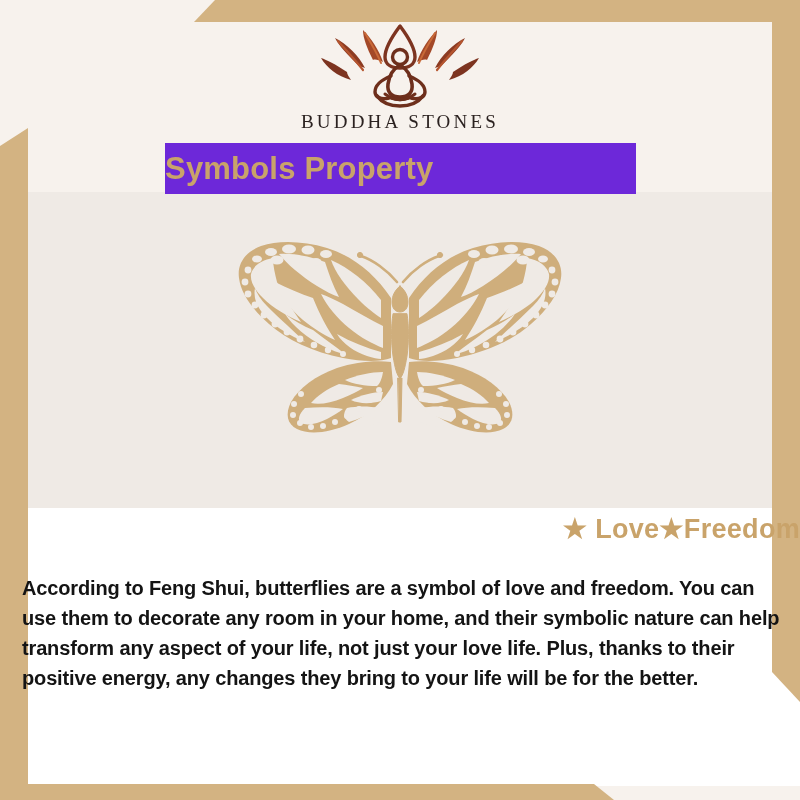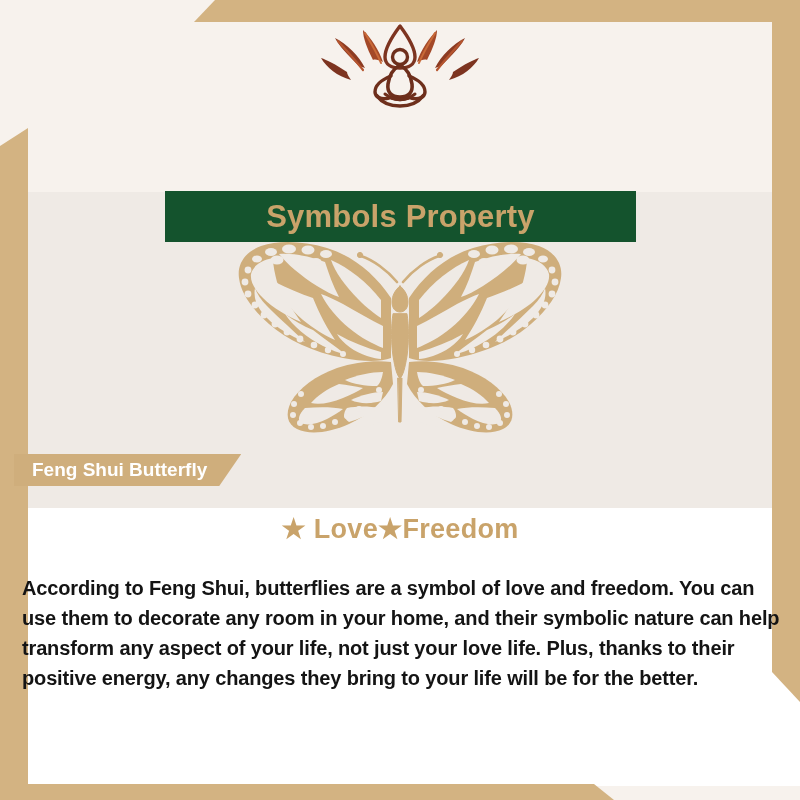--- a/index.html
+++ b/index.html
@@ -51,22 +51,22 @@
   .logo-mark{width:190px;height:85px;display:block;}
   .logo-word{
     margin-top:2px;
     font-family:"Liberation Serif", serif;
     font-size:19px;letter-spacing:3.2px;color:#2b2220;font-weight:400;
   }
 
   
   .title-banner{
     position:absolute;left:165px;top:143px;width:471px;height:51px;
-    background:#14532d;
-    display:flex;align-items:center;justify-content:center;margin-top:48px;
+    background:#6d28d9;
+    display:flex;align-items:center;justify-content:flex-start;
   }
   .title-text{
     font-size:31px;font-weight:bold;color:#c9a котор;
     color:#c9a36a;
     letter-spacing:.2px;
   }
 
   
   .butterfly-wrap{
     position:absolute;left:0;right:0;top:226px;height:215px;
@@ -82,21 +82,21 @@
     display:flex;align-items:center;
     clip-path:polygon(0 0, 100% 0, calc(100% - 22px) 100%, 0 100%);
   }
   .tab-text{
     color:#ffffff;font-size:19px;font-weight:bold;white-space:nowrap;
   }
 
   
   .subhead{
     position:absolute;left:0;right:0;top:513px;
-    text-align:center;
+    text-align:right;
     font-size:27px;font-weight:bold;color:#c9a36a;
     letter-spacing:.3px;
   }
   .body-copy{
     position:absolute;left:22px;top:553px;width:758px;
     font-size:20px;line-height:30px;color:#141414;
     font-weight:bold;
     letter-spacing:-.15px;
   }
 </style>
@@ -142,20 +142,21 @@
         <path d="M95 41 C 88 45, 84 52, 83 60 C 82 68, 86 73, 95 73 C 104 73, 108 68, 107 60 C 106 52, 102 45, 95 41 Z" fill="none" stroke="#6e2f1c" stroke-width="3.6"></path>
 
         <path d="M86 52 C 76 56, 70 62, 70 68 C 70 73, 76 76, 84 74" fill="none" stroke="#6e2f1c" stroke-width="3.4"></path>
         <path d="M104 52 C 114 56, 120 62, 120 68 C 120 73, 114 76, 106 74" fill="none" stroke="#6e2f1c" stroke-width="3.4"></path>
 
         <path d="M72 72 C 78 80, 88 82, 95 82 C 102 82, 112 80, 118 72" fill="none" stroke="#6e2f1c" stroke-width="3.6"></path>
         <path d="M80 70 C 88 76, 96 77, 104 74" fill="none" stroke="#6e2f1c" stroke-width="3"></path>
         <path d="M110 70 C 102 76, 94 77, 86 74" fill="none" stroke="#6e2f1c" stroke-width="3"></path>
       </g>
     </svg>
+    <div class="logo-word">BUDDHA STONES</div>
   </div>
 
   <div class="title-banner">
     <div class="title-text">Symbols Property</div>
   </div>
 
   <div class="butterfly-wrap">
     <svg class="butterfly" viewBox="0 0 370 215">
       <g fill="#cfae7c">
 
@@ -293,23 +294,20 @@
                  C 188 150, 190 142, 192 130 C 194 116, 194 100, 192 88 Z"></path>
         <path d="M183 152 L 187 152 L 186 196 L 184 196 Z"></path>
         <path d="M182 56 C 172 44, 158 34, 146 30" fill="none" stroke-width="2.6"></path>
         <path d="M188 56 C 198 44, 212 34, 224 30" fill="none" stroke-width="2.6"></path>
         <circle cx="145" cy="29" r="2.6"></circle>
           <circle cx="225" cy="29" r="2.6"></circle>
       </g>
     </svg>
   </div>
 
-  <div class="tab">
-    <span class="tab-text">Feng Shui Butterfly</span>
-  </div>
 
   <div class="subhead">
     <span>★ Love★Freedom</span>
   </div>
 
   <p class="body-copy">According to Feng Shui, butterflies are a symbol of love and freedom. You can use them to decorate any room in your home, and their symbolic nature can help transform any aspect of your life, not just your love life. Plus, thanks to their positive energy, any changes they bring to your life will be for the better.</p>
 
 </div>
 
 </body></html>

